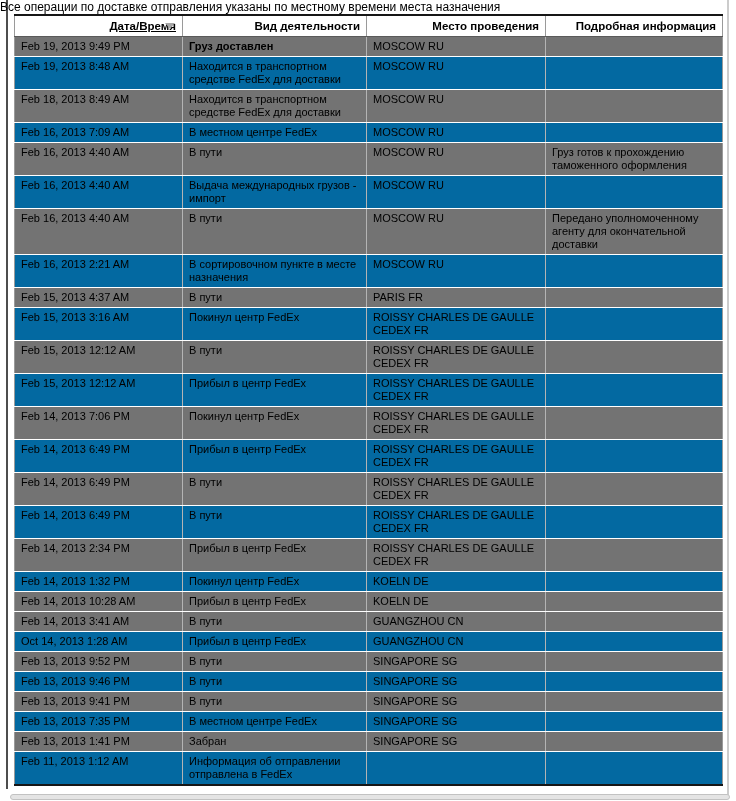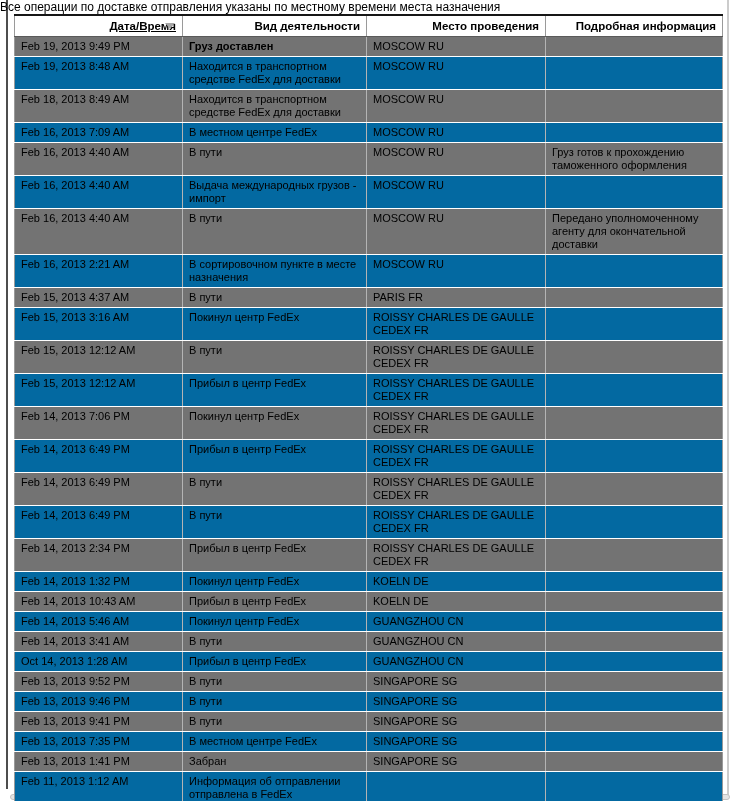--- a/index.html
+++ b/index.html
@@ -223,29 +223,23 @@
         <td>ROISSY CHARLES DE GAULLE CEDEX FR</td>
         <td></td>
       </tr>
       <tr class="light">
         <td>Feb 14, 2013 1:32 PM</td>
         <td>Покинул центр FedEx</td>
         <td>KOELN DE</td>
         <td></td>
       </tr>
       <tr class="dark">
-        <td>Feb 14, 2013 10:43 AM</td>
+        <td>Feb 14, 2013 10:28 AM</td>
         <td>Прибыл в центр FedEx</td>
         <td>KOELN DE</td>
-        <td></td>
-      </tr>
-      <tr class="light">
-        <td>Feb 14, 2013 5:46 AM</td>
-        <td>Покинул центр FedEx</td>
-        <td>GUANGZHOU CN</td>
         <td></td>
       </tr>
       <tr class="dark">
         <td>Feb 14, 2013 3:41 AM</td>
         <td>В пути</td>
         <td>GUANGZHOU CN</td>
         <td></td>
       </tr>
       <tr class="light">
         <td>Oct 14, 2013 1:28 AM</td>

